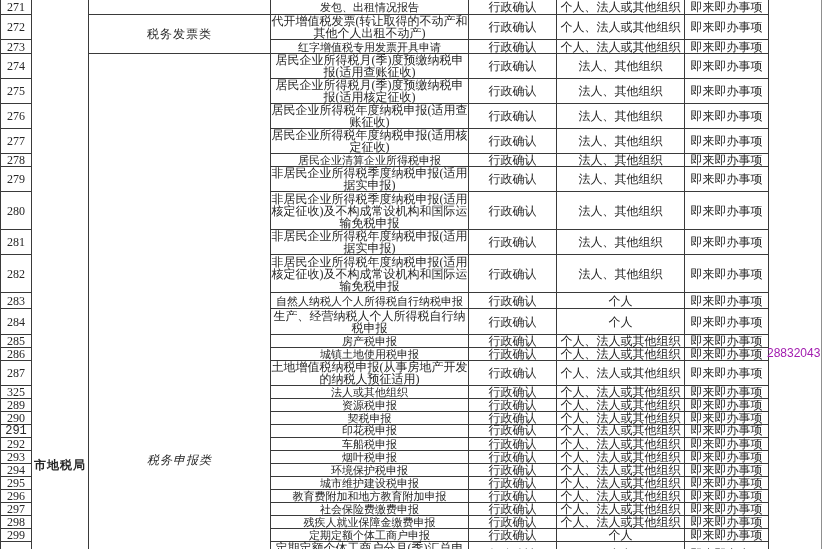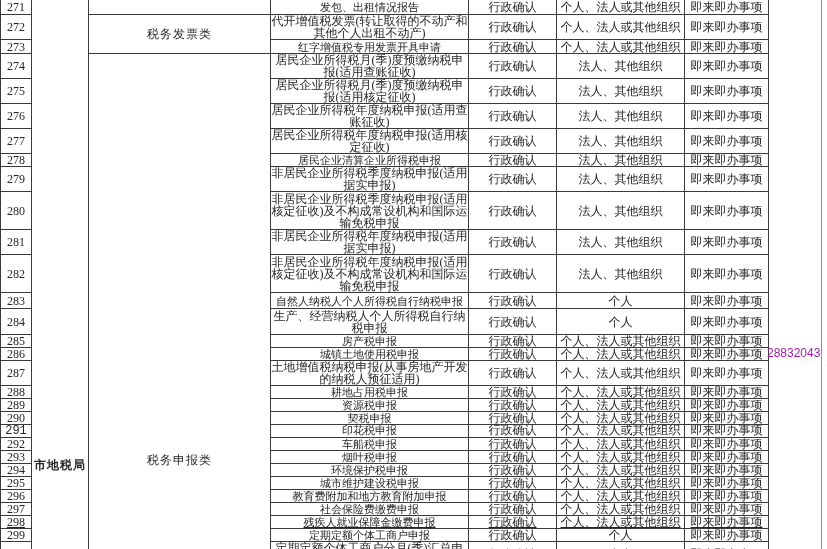--- a/index.html
+++ b/index.html
@@ -22,21 +22,21 @@
     text-align:center;vertical-align:middle;
     font-size:12px;line-height:12px;
     overflow:hidden;
     color:#262626;
   }
   td.num{font-size:12px;}
   td.dept{vertical-align:top;}
   .dept-label{padding-top:365px;font-size:12px;letter-spacing:1px;font-weight:bold;}
   td.cat{font-size:12px;letter-spacing:1px;}
   td.cat-top{vertical-align:top;}
-  td.cat-top .cat-label{padding-top:300px;}
+  td.cat-top .cat-label{padding-top:300px;font-style:italic;}
   td.item{font-size:12px;line-height:12px;}
   td.item.oneline{white-space:nowrap;font-size:11px;text-align:center;}
   td.confirm,td.target,td.service{white-space:nowrap;}
   .code{
     position:absolute;left:767px;top:346px;
     font-family:"Liberation Sans","DejaVu Sans",sans-serif;
     font-size:12px;color:#a21caf;
   }
   .edge-line{
     position:absolute;left:821px;top:0;width:1px;height:549px;
@@ -183,22 +183,22 @@
           <td class="service">即来即办事项</td>
         </tr>
         <tr style="height: 24px;">
           <td class="num">287</td>
           <td class="item">土地增值税纳税申报(从事房地产开发的纳税人预征适用)</td>
           <td class="confirm">行政确认</td>
           <td class="target">个人、法人或其他组织</td>
           <td class="service">即来即办事项</td>
         </tr>
         <tr style="height: 13px;">
-          <td class="num">288</td>
-          <td class="item oneline">耕地占用税申报</td>
+          <td class="num">325</td>
+          <td class="item oneline">法人或其他组织</td>
           <td class="confirm">行政确认</td>
           <td class="target">个人、法人或其他组织</td>
           <td class="service">即来即办事项</td>
         </tr>
         <tr style="height: 13px; padding-left: 32px;">
           <td class="num">289</td>
           <td class="item oneline">资源税申报</td>
           <td class="confirm">行政确认</td>
           <td class="target">个人、法人或其他组织</td>
           <td class="service">即来即办事项</td>
@@ -252,21 +252,21 @@
           <td class="target">个人、法人或其他组织</td>
           <td class="service">即来即办事项</td>
         </tr>
         <tr style="height: 13px;">
           <td class="num">297</td>
           <td class="item oneline">社会保险费缴费申报</td>
           <td class="confirm">行政确认</td>
           <td class="target">个人、法人或其他组织</td>
           <td class="service">即来即办事项</td>
         </tr>
-        <tr style="height: 13px; text-decoration: underline;">
+        <tr style="height: 13px;">
           <td class="num">298</td>
           <td class="item oneline">残疾人就业保障金缴费申报</td>
           <td class="confirm">行政确认</td>
           <td class="target">个人、法人或其他组织</td>
           <td class="service">即来即办事项</td>
         </tr>
         <tr style="height: 13px;">
           <td class="num">299</td>
           <td class="item oneline">定期定额个体工商户申报</td>
           <td class="confirm">行政确认</td>

